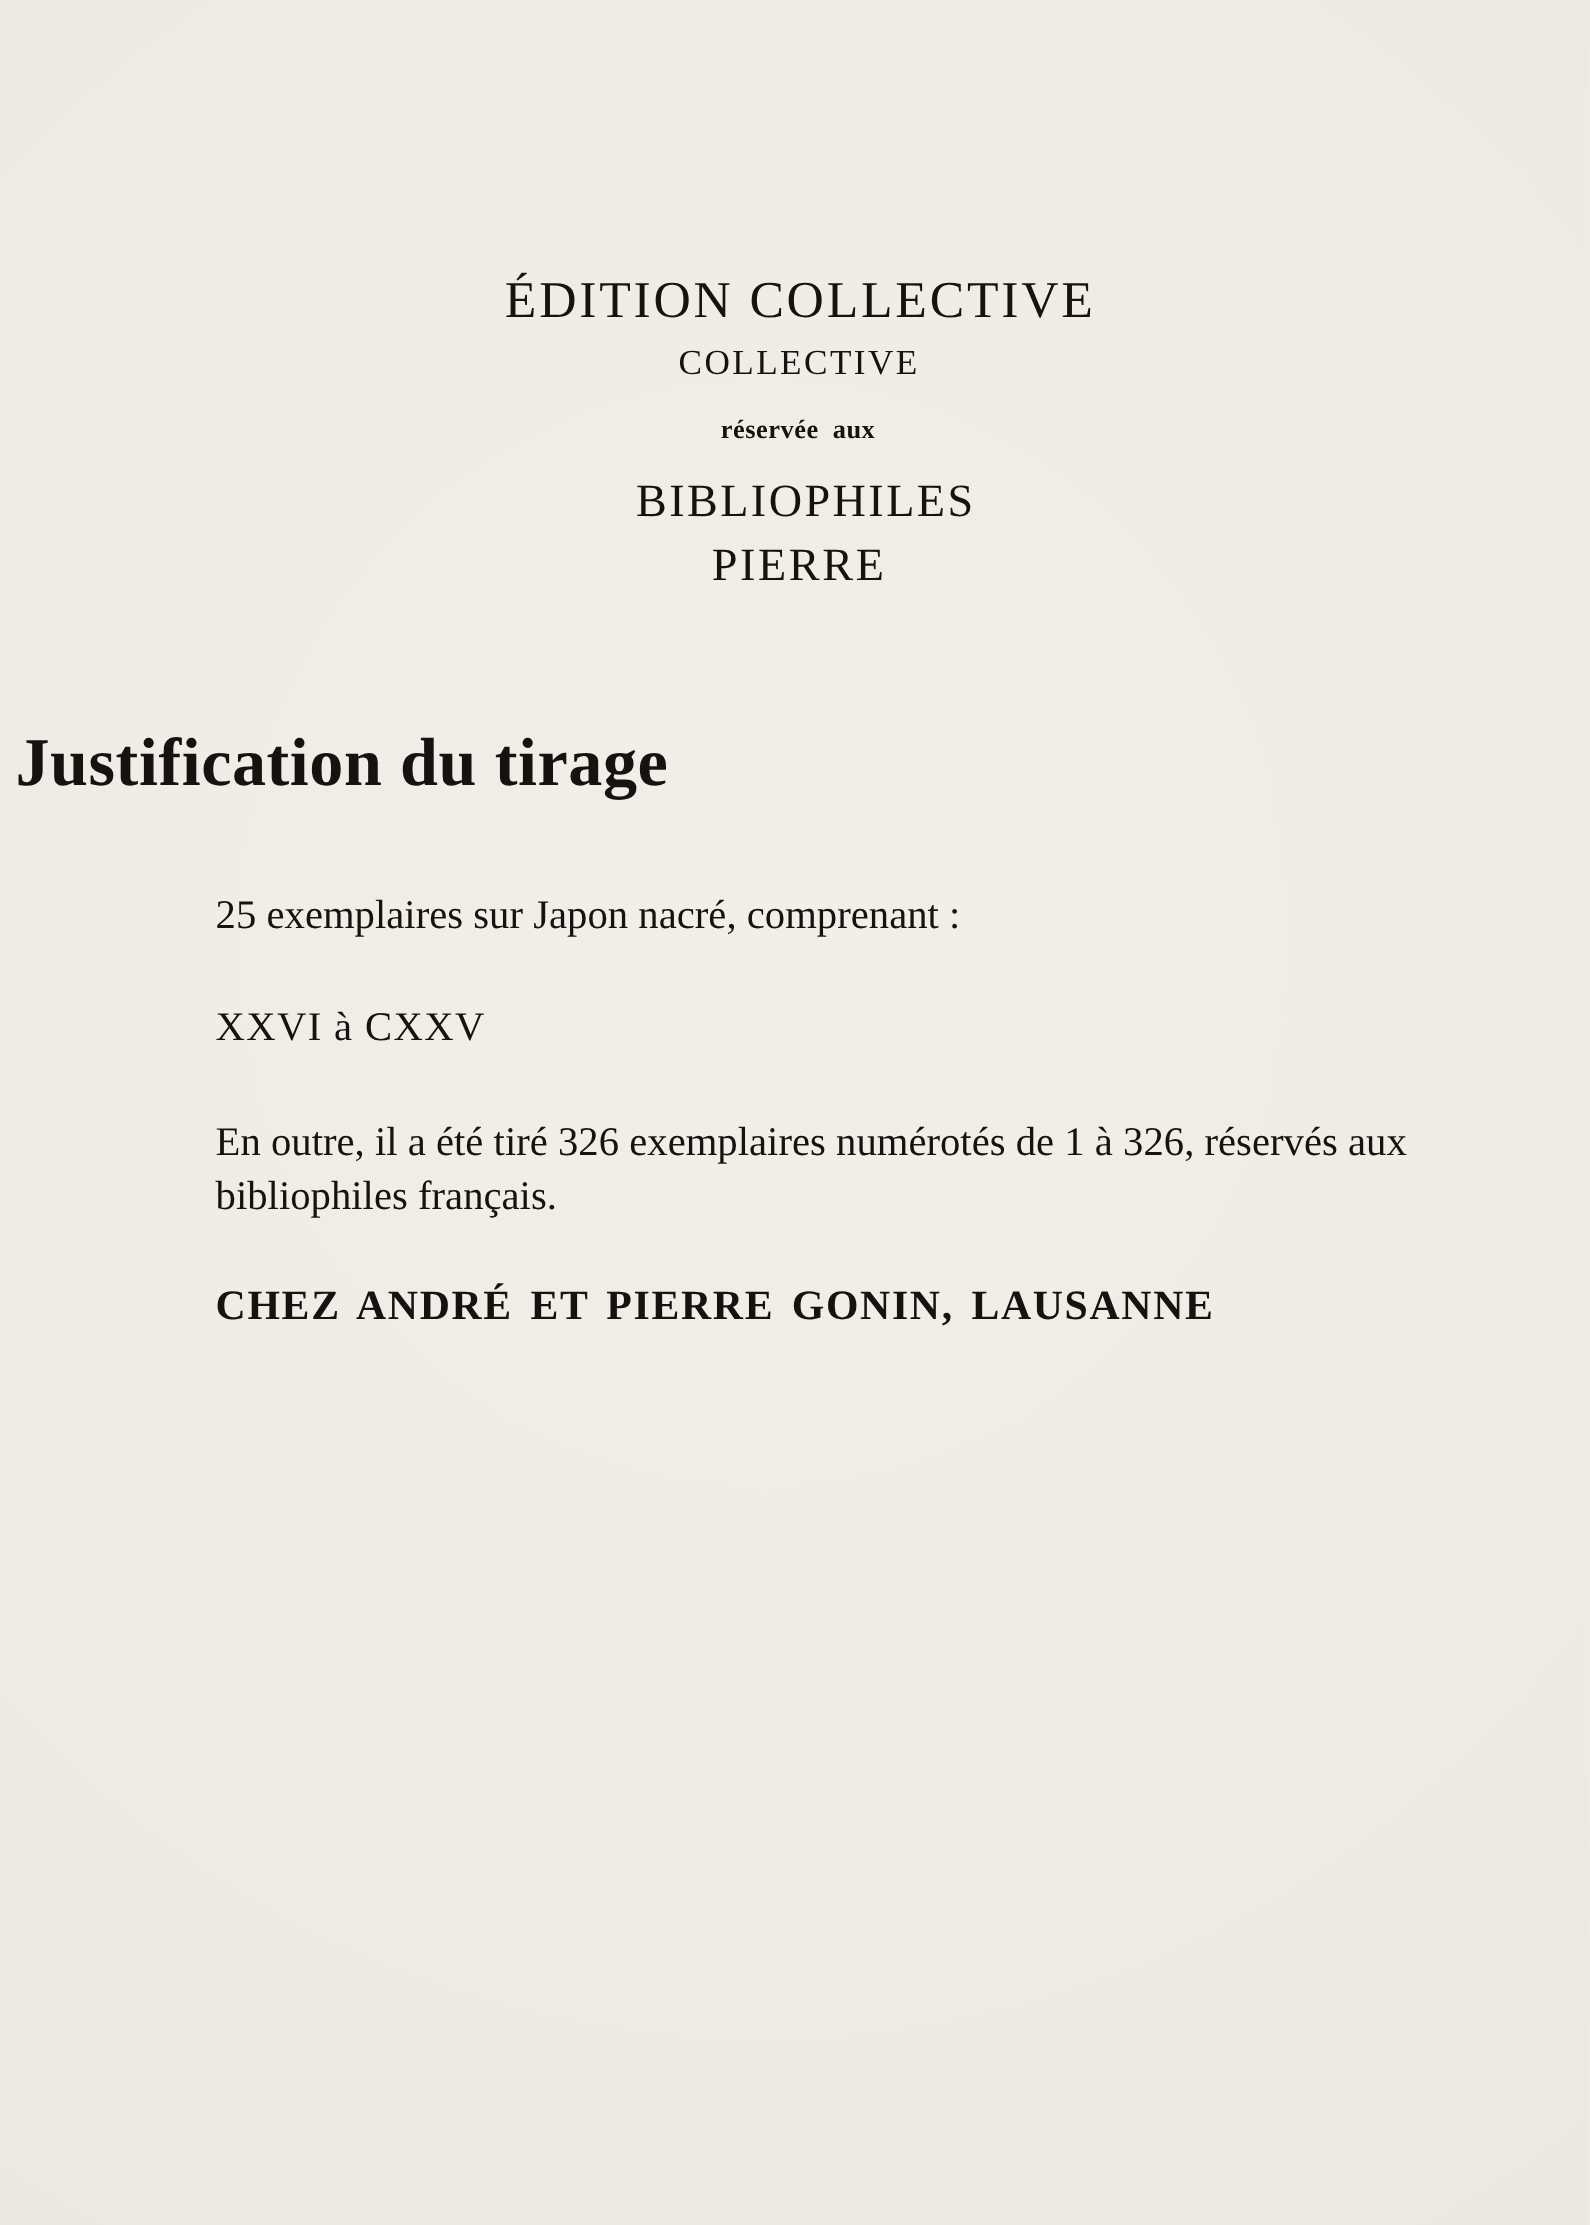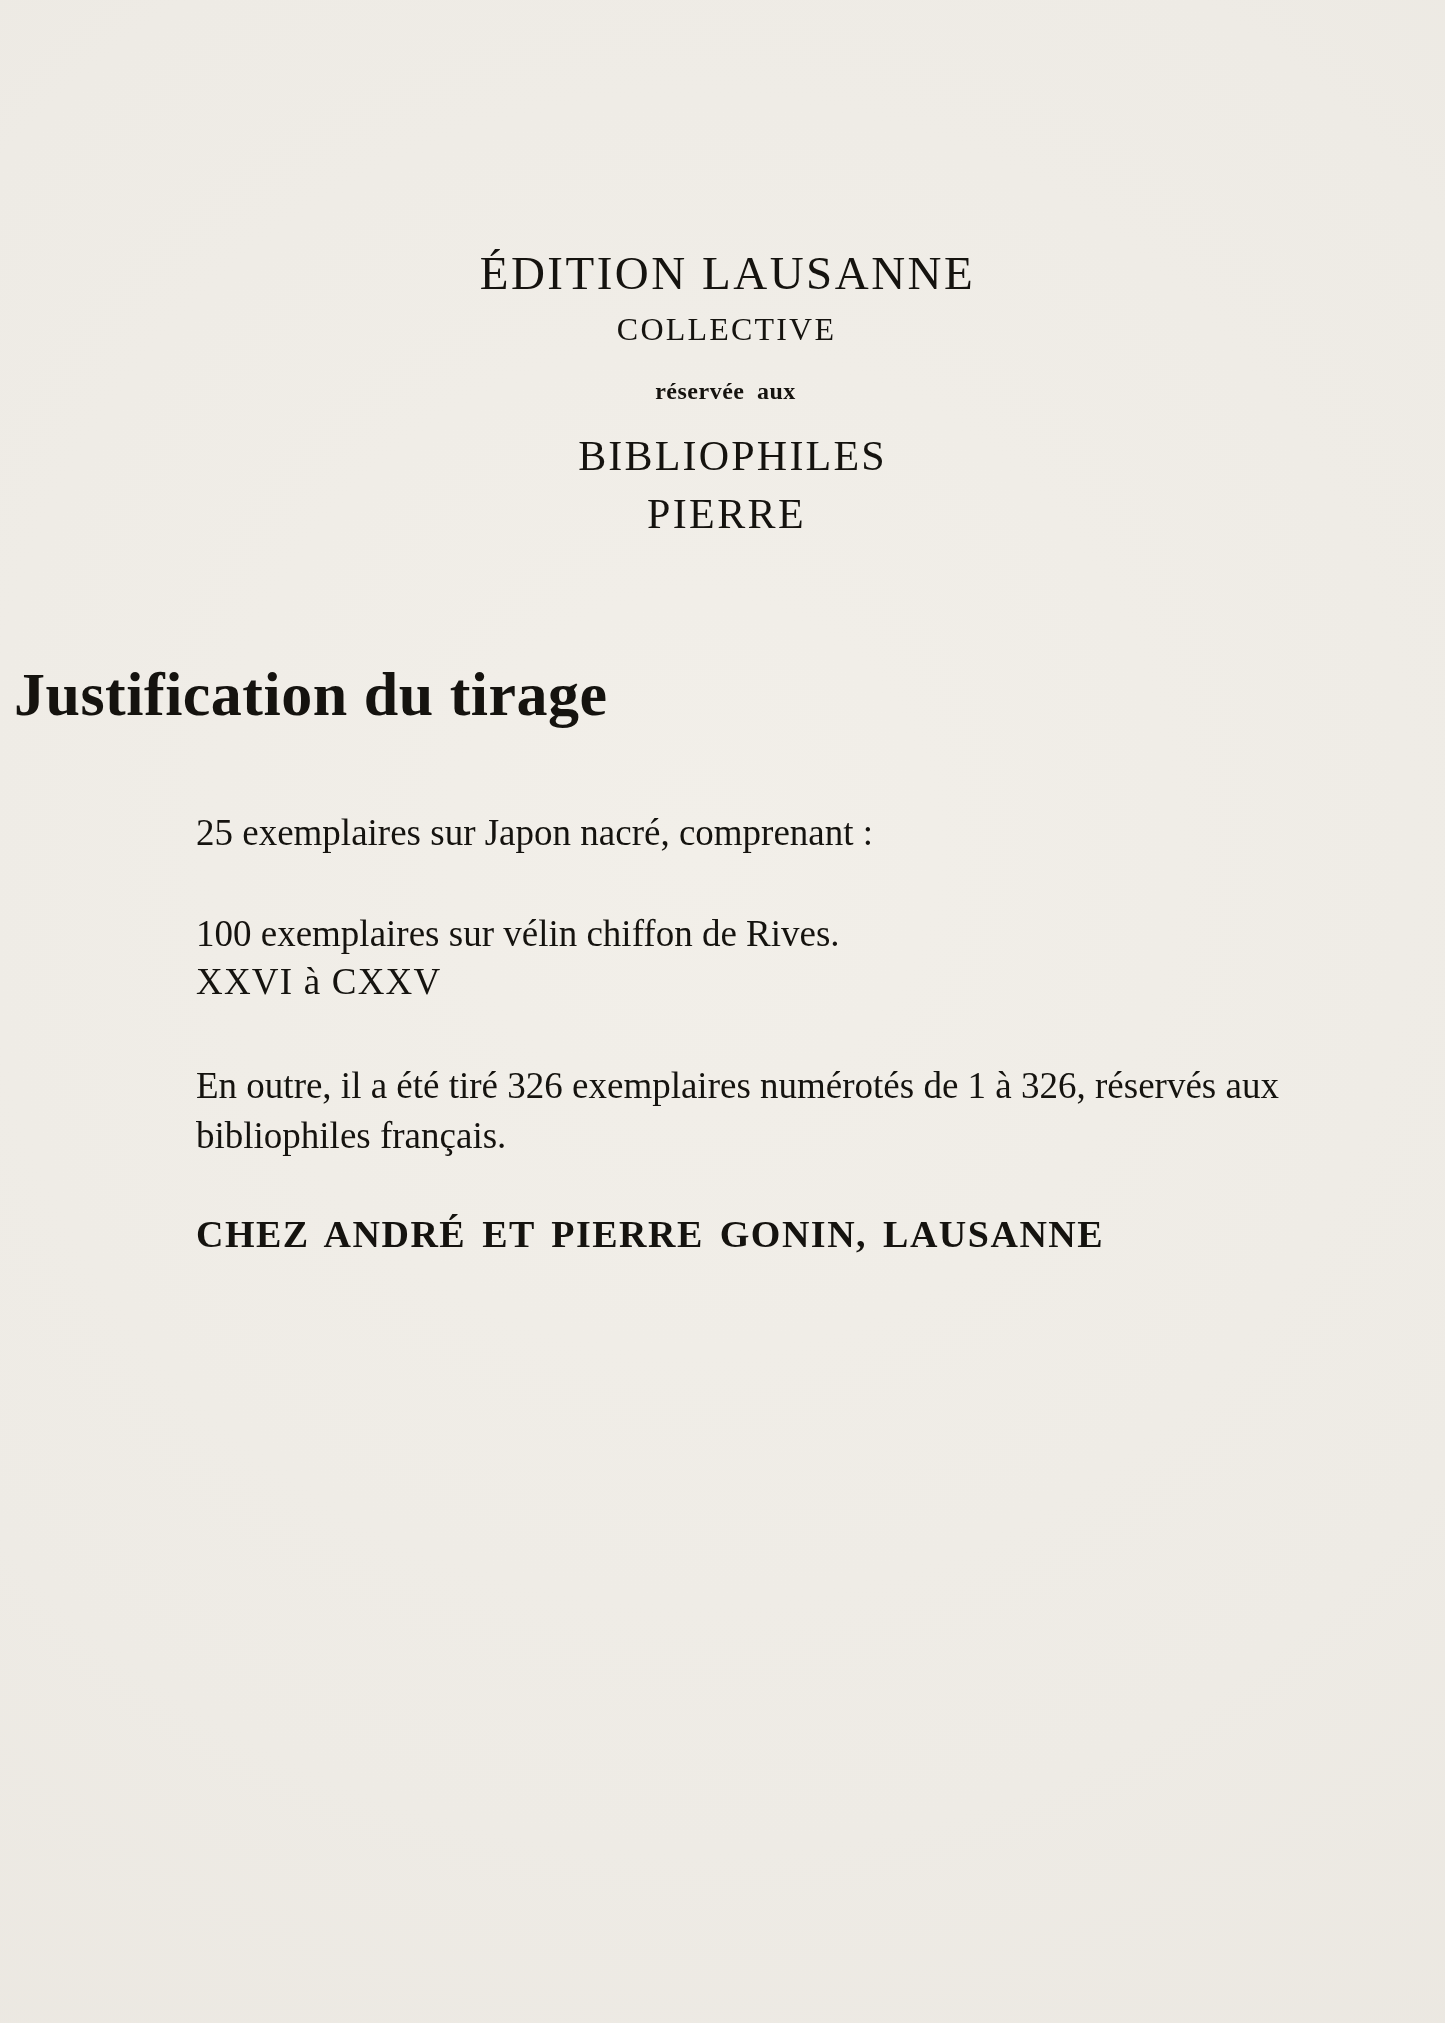--- a/index.html
+++ b/index.html
@@ -139,37 +139,36 @@
 </style>
 </head>
 <body>
 
 <div class="paper"></div>
 
 <div class="page">
   <div class="colophon">
 
     <div class="head-block">
-      <div class="line-edition">ÉDITION LAUSANNE</div>
+      <div class="line-edition">ÉDITION COLLECTIVE</div>
       <div class="line-collective">COLLECTIVE</div>
       <div class="line-reservee">réservée aux</div>
       <div class="line-biblio">BIBLIOPHILES</div>
       <div class="line-suisses">PIERRE</div>
     </div>
 
     <h1 class="title-justif">Justification du tirage</h1>
 
     <div class="body-block">
 
       <p class="para tight">
         <span class="para-line">25 exemplaires sur Japon nacré, comprenant :</span>
       </p>
 
       <p class="para">
-        <span class="para-line">100 exemplaires sur vélin chiffon de Rives.</span>
         <span class="roman-right">XXVI à CXXV</span>
       </p>
 
       <p class="para-wide">En outre, il a été tiré 326 exemplaires numérotés de 1 à 326, réservés aux bibliophiles français.</p>
 
       <p class="imprint">CHEZ ANDRÉ ET PIERRE GONIN, LAUSANNE</p>
 
     </div>
   </div>
 </div>

